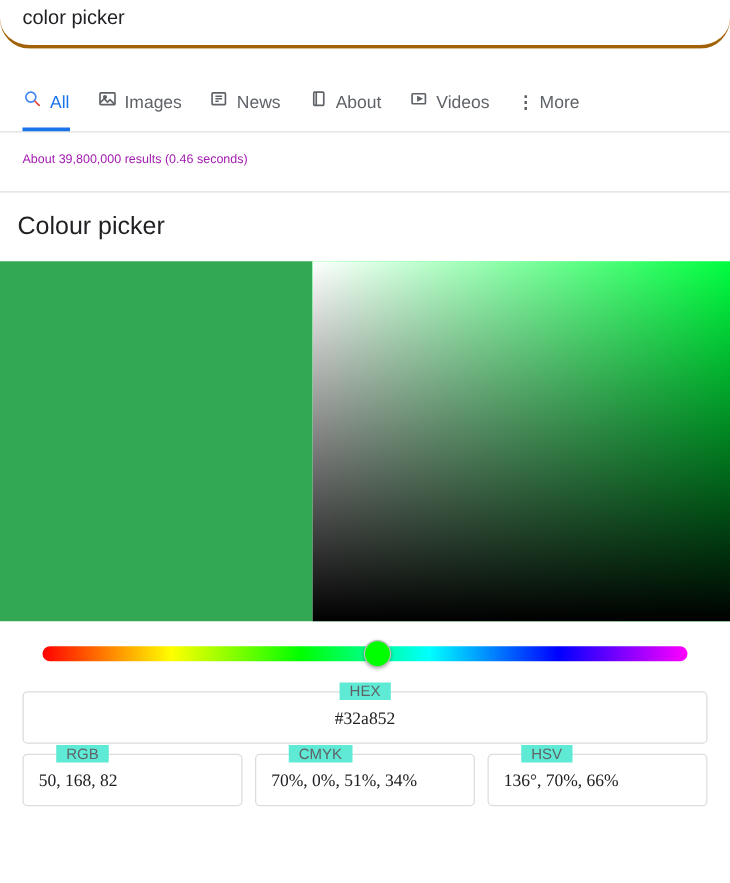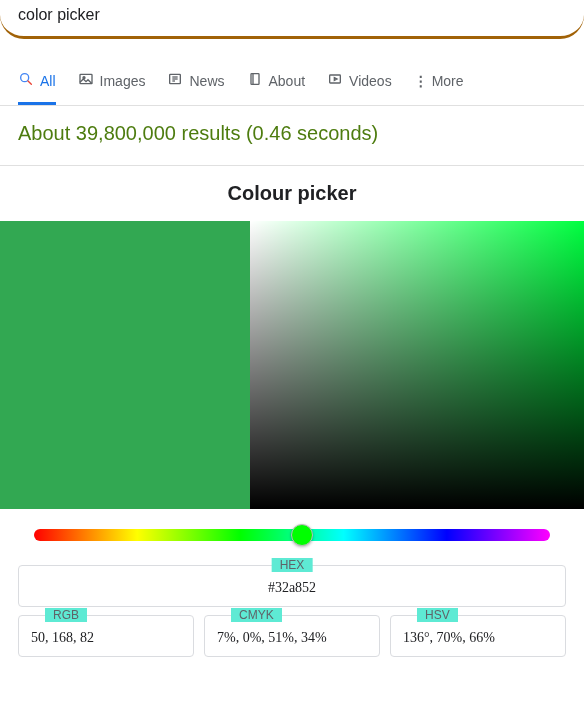--- a/index.html
+++ b/index.html
@@ -6,24 +6,24 @@
   body { font-family: Arial, sans-serif; font-size: 14px; color: #202124; background: #fff; width: 584px; }
   
   .search-bar { padding: 2px 18px 8px; border-bottom: 3px solid #a16207; border-radius: 0 0 24px 24px; }
   .search-input { font-size: 16px; color: #202124; border: none; outline: none; width: 100%; padding: 4px 0; }
   
   .tabs-row { display: flex; align-items: center; gap: 22px; padding: 0 18px; border-bottom: 1px solid #e0e0e0; margin-top: 18px; }
   .tab { display: flex; align-items: center; gap: 6px; color: #5f6368; font-size: 14px; padding: 14px 0 12px; cursor: pointer; border-bottom: 3px solid transparent; }
   .tab.active { color: #1a73e8; border-bottom-color: #1a73e8; }
   .tab svg { width: 16px; height: 16px; }
   
-  .result-stats { color: #4d7c0f; font-size: 20px; padding: 16px 18px; }
+  .result-stats { color: #a21caf; font-size: 10px; padding: 16px 18px; }
   
   .widget { padding: 16px 0 0; border-top: 1px solid #e0e0e0; margin-top: 4px; }
-  .widget-title { font-size: 20px; font-weight: bold; color: #202124; padding: 0 14px 16px; text-align: center; }
+  .widget-title { font-size: 20px; font-weight: normal; color: #202124; padding: 0 14px 16px; }
   
   .picker-row { display: flex; height: 288px; }
   .swatch { width: 250px; background: #32a852; }
   .satval { flex: 1; position: relative; }
   .satval-white { position:absolute; inset:0; background: linear-gradient(to right, #fff, rgba(255,255,255,0)); }
   .satval-black { position:absolute; inset:0; background: linear-gradient(to bottom, rgba(0,0,0,0), #000); }
   .satval-hue   { position:absolute; inset:0; }
   
   .hue-wrap { padding: 20px 34px 16px 34px; }
   .hue-track { height: 12px; border-radius: 6px; position: relative;
@@ -129,21 +129,21 @@
       <span class="field-legend">HEX</span>
       <div class="field-value center">#32a852</div>
     </div>
     <div class="fields-row3">
       <div class="field-box">
         <span class="field-legend left">RGB</span>
         <div class="field-value">50, 168, 82</div>
       </div>
       <div class="field-box">
         <span class="field-legend left">CMYK</span>
-        <div class="field-value">7%, 0%, 51%, 34%</div>
+        <div class="field-value">70%, 0%, 51%, 34%</div>
       </div>
       <div class="field-box">
         <span class="field-legend left">HSV</span>
         <div class="field-value">136°, 70%, 66%</div>
       </div>
     </div>
   </div>
 </div>
 
 </body></html>

